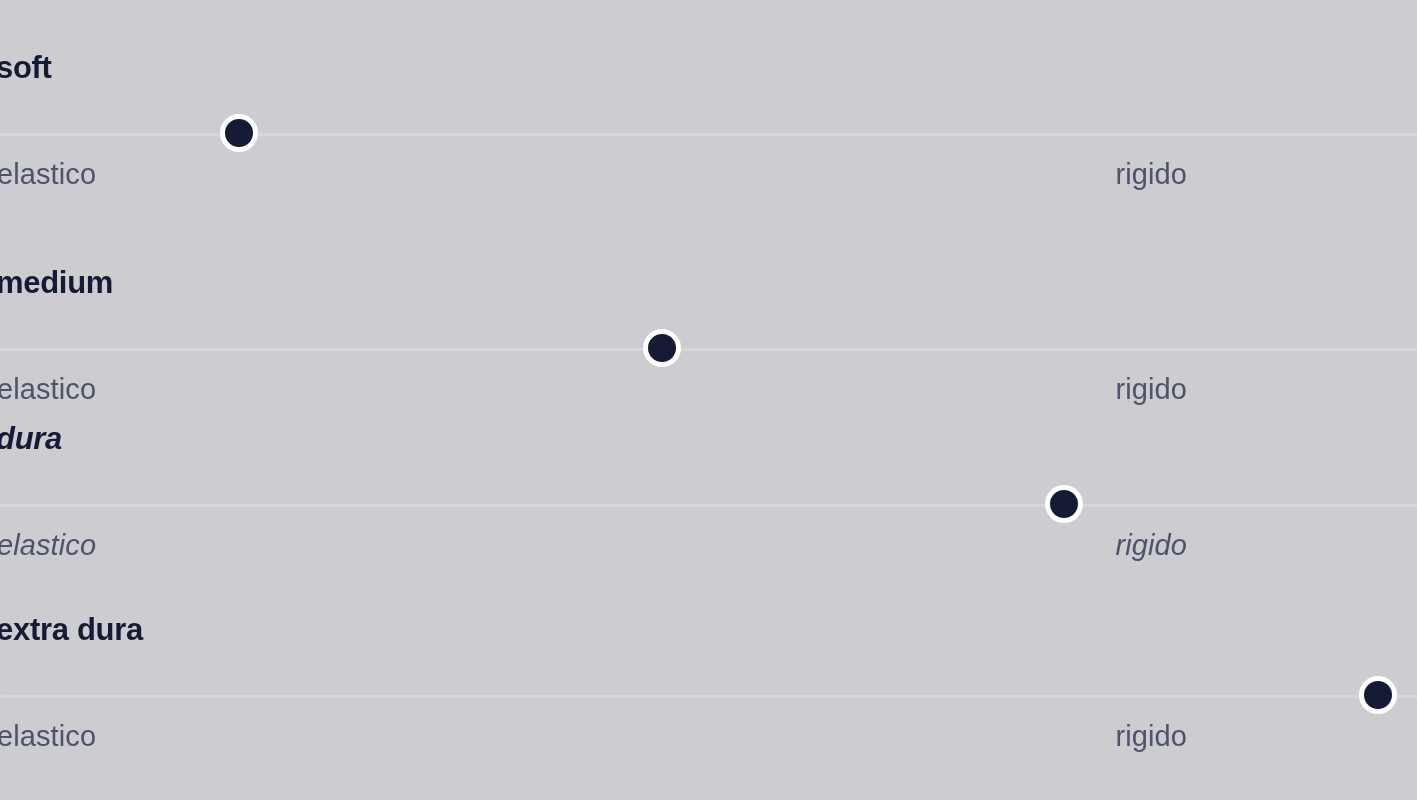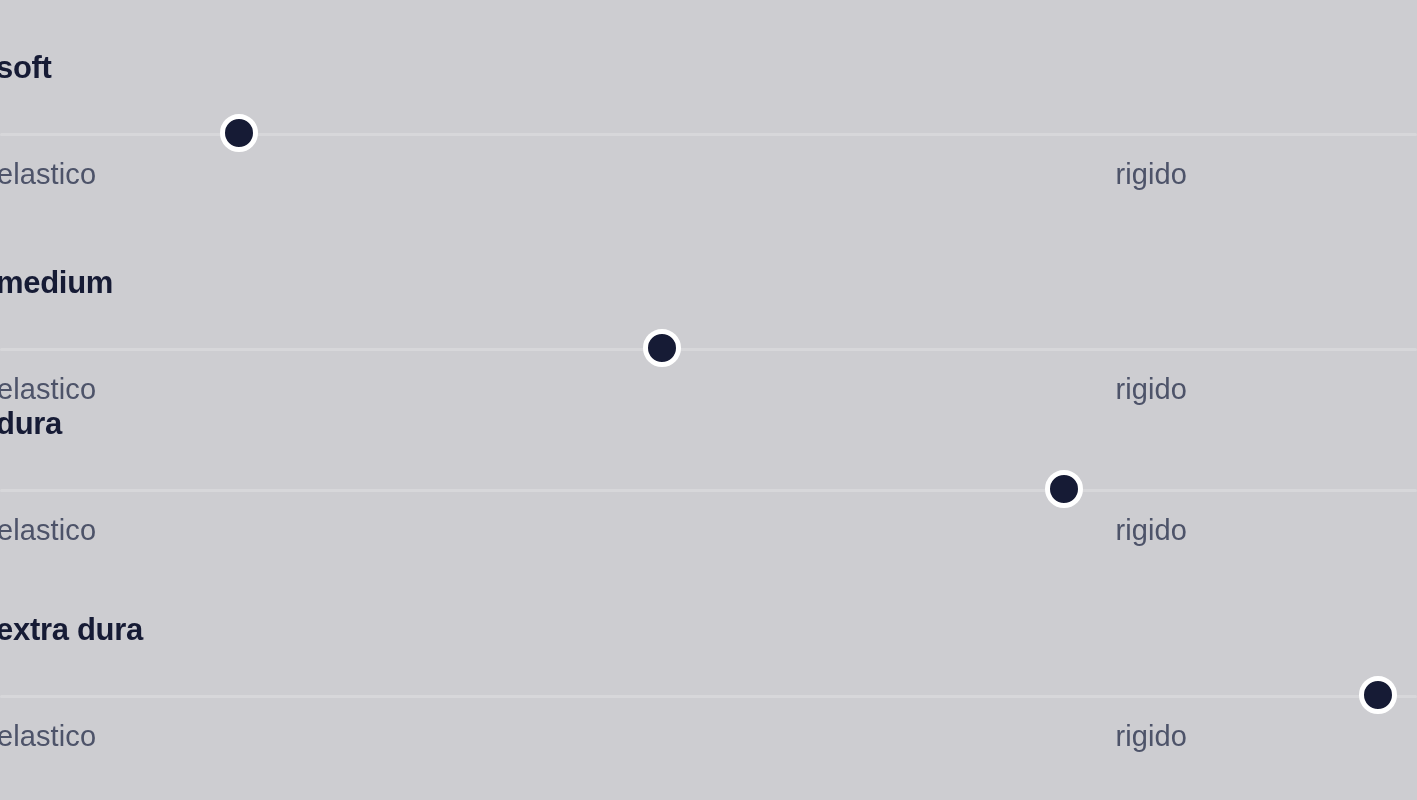--- a/index.html
+++ b/index.html
@@ -116,21 +116,21 @@
       <div class="group-heading">medium</div>
       <div class="slider-track-wrap">
         <div class="slider-track"></div>
         <div class="slider-handle" style="left: 662px;"></div>
       </div>
       <div class="endpoint-row">
         <div class="endpoint-label endpoint-left">elastico</div>
         <div class="endpoint-label endpoint-right">rigido</div>
       </div>
     </div>
-    <div class="slider-group" style="top: 408px;">
+    <div class="slider-group" style="top: 423px; font-style: italic;">
       <div class="group-heading">dura</div>
       <div class="slider-track-wrap">
         <div class="slider-track"></div>
         <div class="slider-handle" style="left: 1064px;"></div>
       </div>
       <div class="endpoint-row">
         <div class="endpoint-label endpoint-left">elastico</div>
         <div class="endpoint-label endpoint-right">rigido</div>
       </div>
     </div>

